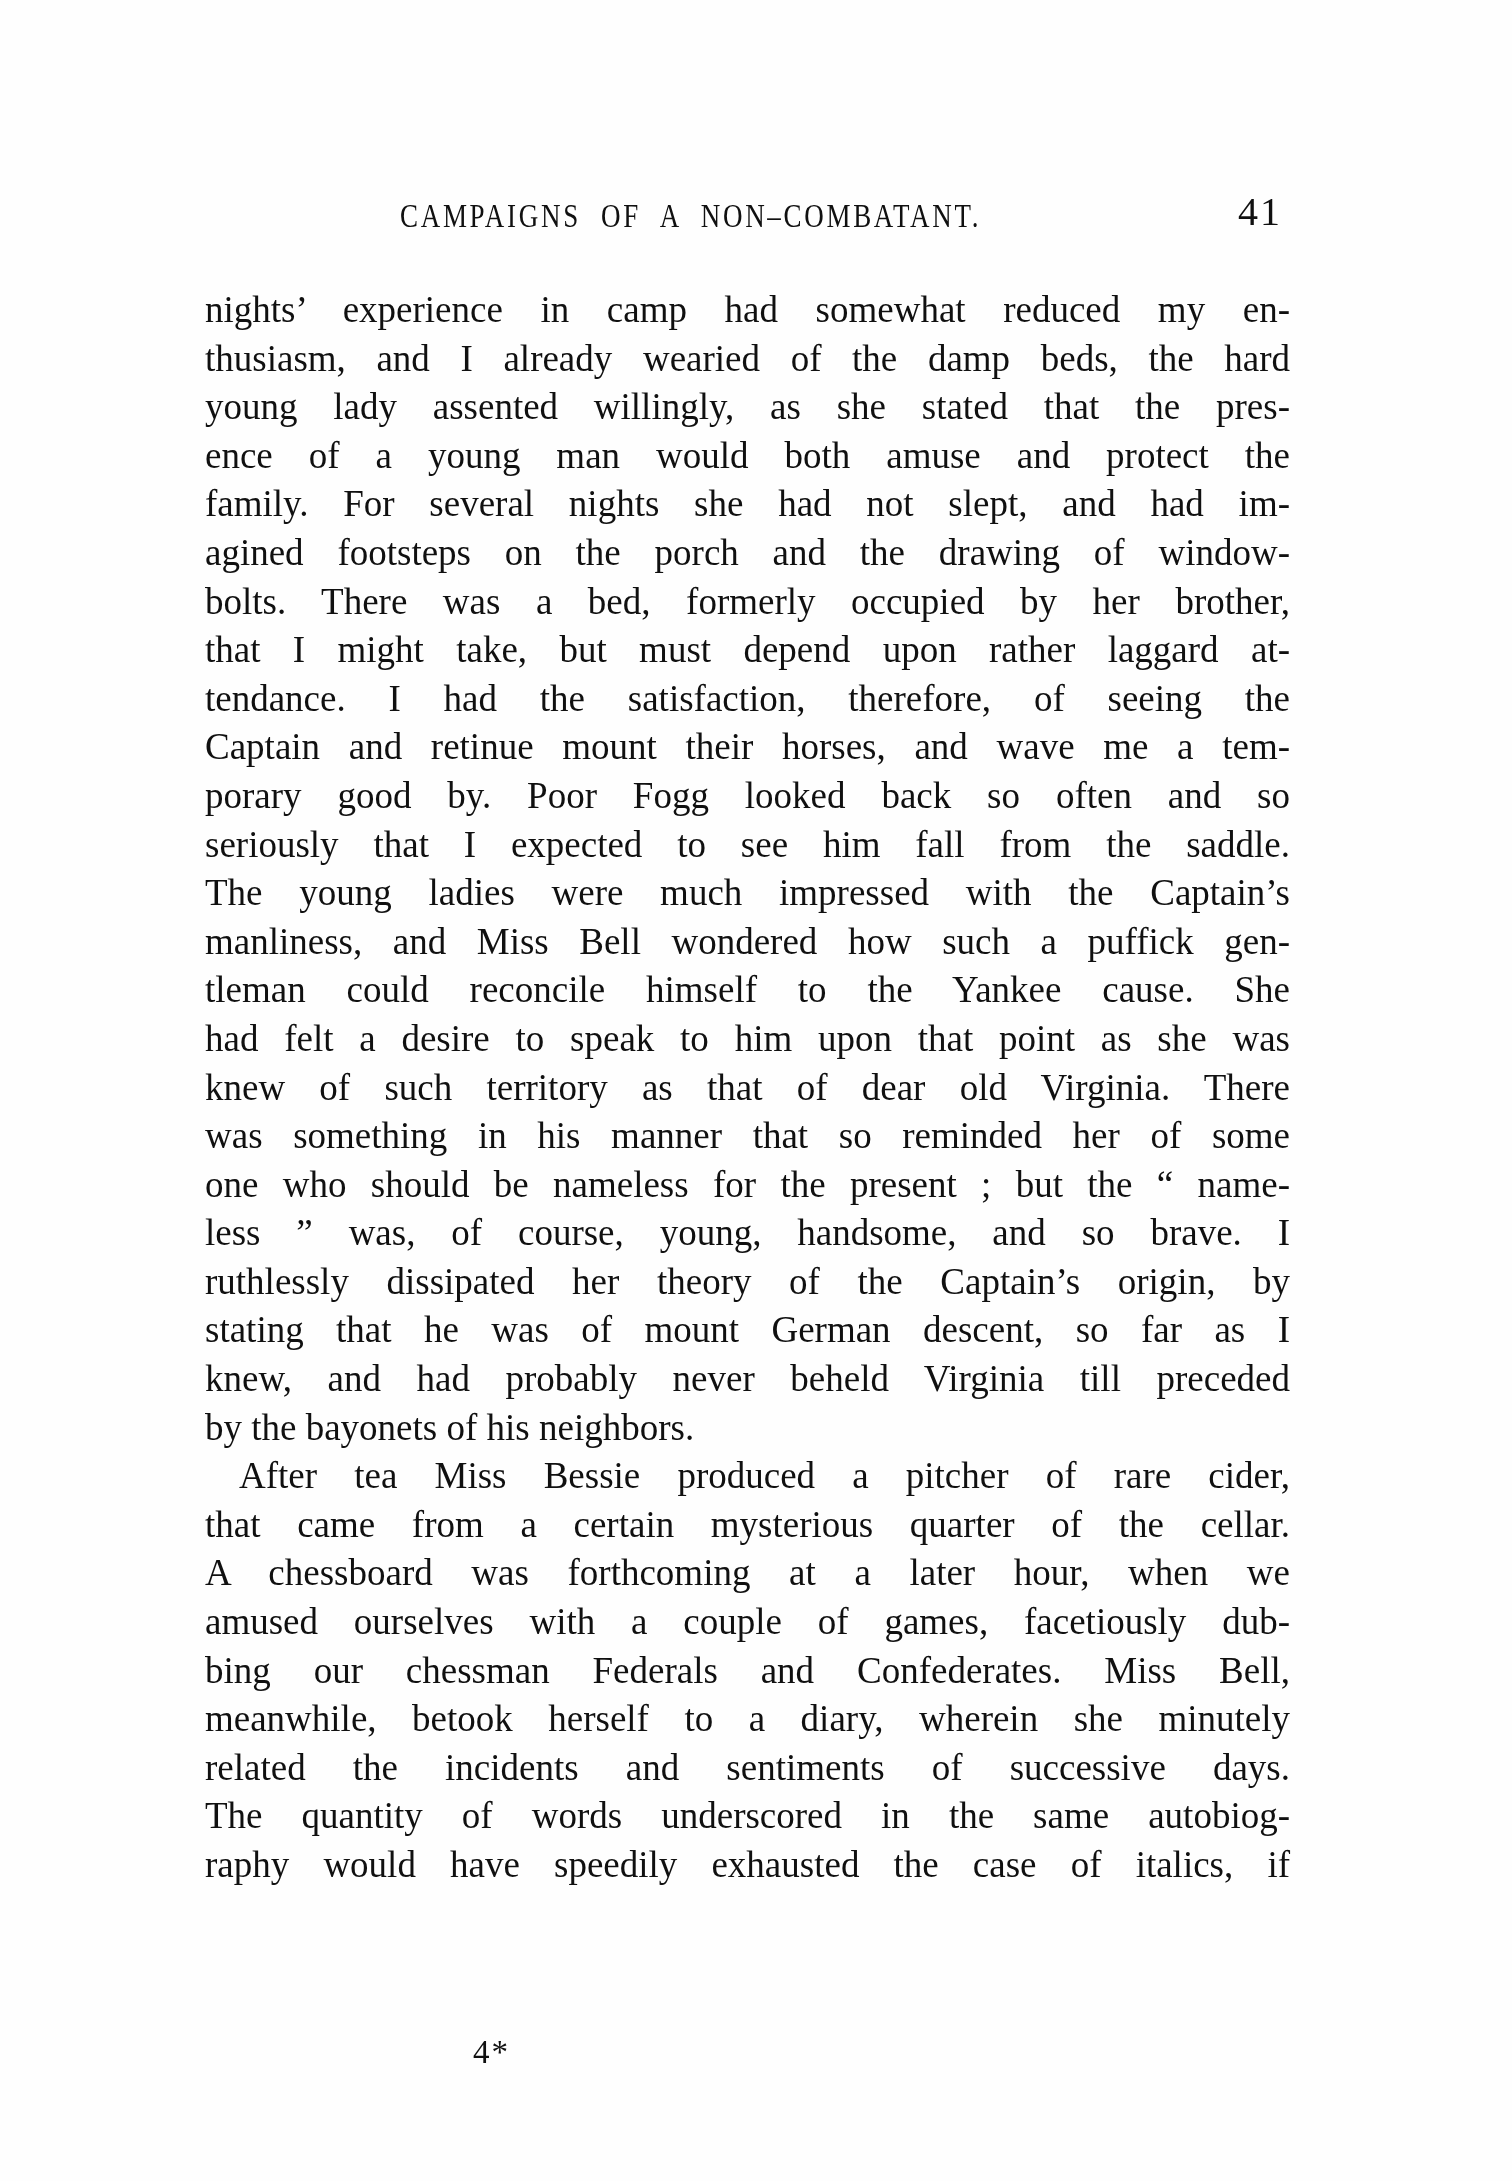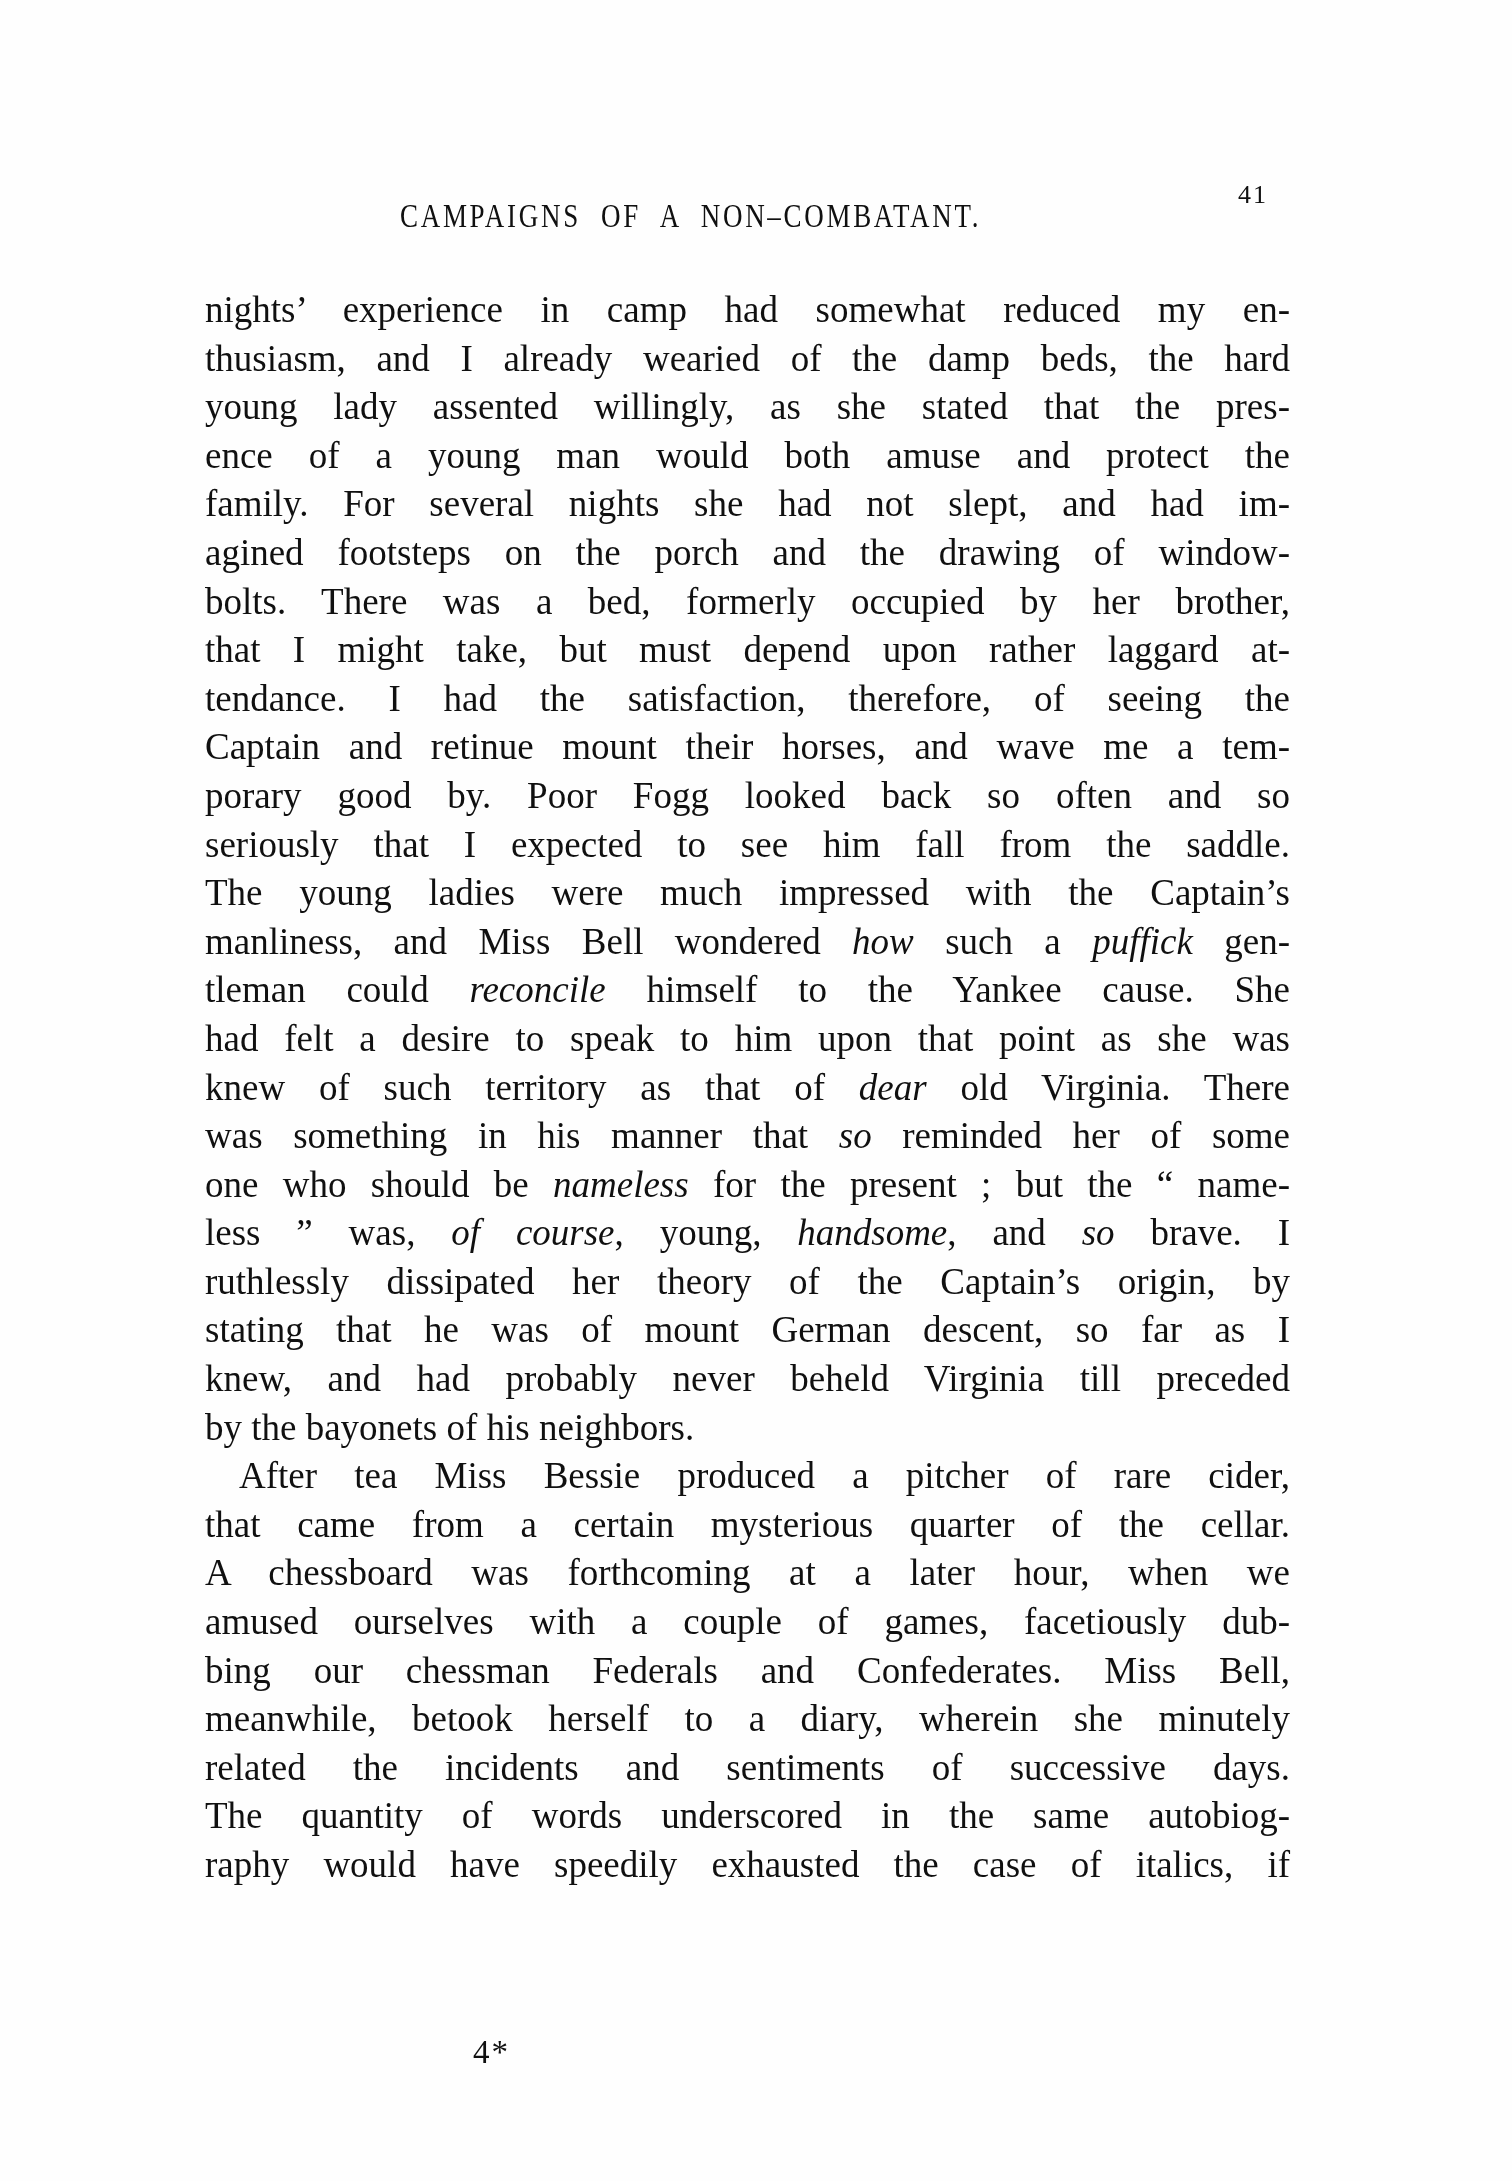--- a/index.html
+++ b/index.html
@@ -22,42 +22,42 @@
     left: 400px;
     font-size: 30px;
     letter-spacing: 3px;
     word-spacing: 12px;
     white-space: nowrap;
     transform: scale(0.9, 1.15);
     transform-origin: left top;
   }
   .page-number {
     position: absolute;
-    top: 180px;
+    top: 188px;
     left: 1238px;
-    font-size: 26px;
+    font-size: 40px;
     letter-spacing: 2px;
   }
   .body-text {
     position: absolute;
     top: 286px;
     left: 205px;
     width: 1085px;
     font-size: 37px;
     line-height: 48.6px;
   }
   .text-line {
     text-align: justify;
     text-align-last: justify;
     text-justify: inter-word;
     white-space: normal;
   }
   .text-line.no-justify { text-align-last: left; }
   .text-line.indented { text-indent: 34px; }
-  .text-line .em { font-style: italic; }
+  .text-line .em { }
   .footer-signature {
     position: absolute;
     top: 2034px;
     left: 473px;
     font-size: 33px;
     letter-spacing: 2px;
   }
 </style>
 </head>
 <body>

